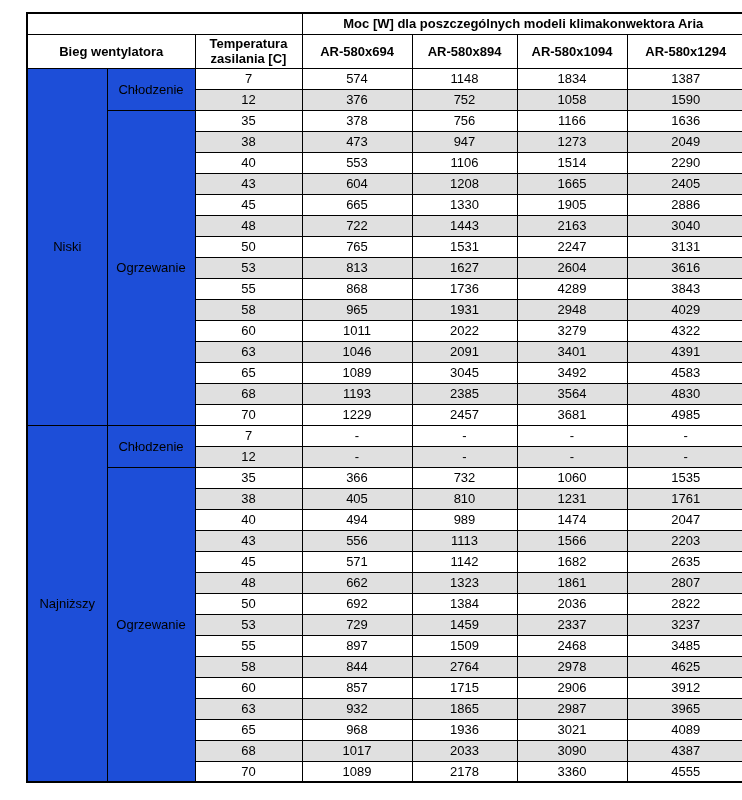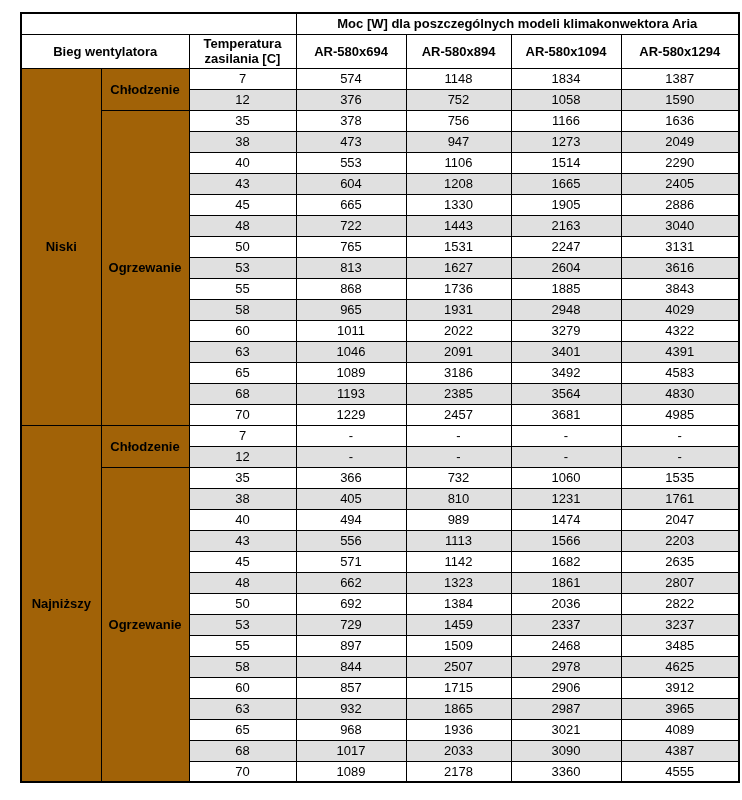--- a/index.html
+++ b/index.html
@@ -10,21 +10,21 @@
   body {
     width: 742px;
     height: 800px;
     font-family: "Liberation Sans", sans-serif;
     color: #000000;
   }
   .page {
     box-sizing: border-box;
     width: 608px;
     height: 800px;
-    padding: 12px 20px;
+    padding: 12px 26px;
     background: #ffffff;
   }
   table.power-table {
     border-collapse: collapse;
     table-layout: fixed;
     width: 718px;
     border: 2px solid #000000;
   }
   .power-table th,
   .power-table td {
@@ -39,23 +39,22 @@
     overflow: hidden;
   }
   .power-table thead th {
     font-weight: bold;
     background: #ffffff;
   }
   .power-table thead tr.header-row-2 th {
     height: 34px;
   }
   .power-table td.merge-cell {
-    background: #a16207;
+    background: #1d4ed8;
     font-size: 13px;
-    font-weight: bold;
   }
   .power-table td.data-cell {
     background: #ffffff;
   }
   .power-table td.data-cell.shaded {
     background: var(--shade, #e0e0e0);
   }
 </style>
 </head>
 <body>
@@ -156,21 +155,21 @@
           <td class="data-cell shaded">53</td>
           <td class="data-cell shaded">813</td>
           <td class="data-cell shaded">1627</td>
           <td class="data-cell shaded">2604</td>
           <td class="data-cell shaded">3616</td>
         </tr>
         <tr>
           <td class="data-cell">55</td>
           <td class="data-cell">868</td>
           <td class="data-cell">1736</td>
-          <td class="data-cell">1885</td>
+          <td class="data-cell">4289</td>
           <td class="data-cell">3843</td>
         </tr>
         <tr>
           <td class="data-cell shaded">58</td>
           <td class="data-cell shaded">965</td>
           <td class="data-cell shaded">1931</td>
           <td class="data-cell shaded">2948</td>
           <td class="data-cell shaded">4029</td>
         </tr>
         <tr>
@@ -183,21 +182,21 @@
         <tr>
           <td class="data-cell shaded">63</td>
           <td class="data-cell shaded">1046</td>
           <td class="data-cell shaded">2091</td>
           <td class="data-cell shaded">3401</td>
           <td class="data-cell shaded">4391</td>
         </tr>
         <tr>
           <td class="data-cell">65</td>
           <td class="data-cell">1089</td>
-          <td class="data-cell">3186</td>
+          <td class="data-cell">3045</td>
           <td class="data-cell">3492</td>
           <td class="data-cell">4583</td>
         </tr>
         <tr>
           <td class="data-cell shaded">68</td>
           <td class="data-cell shaded">1193</td>
           <td class="data-cell shaded">2385</td>
           <td class="data-cell shaded">3564</td>
           <td class="data-cell shaded">4830</td>
         </tr>
@@ -284,21 +283,21 @@
         <tr>
           <td class="data-cell">55</td>
           <td class="data-cell">897</td>
           <td class="data-cell">1509</td>
           <td class="data-cell">2468</td>
           <td class="data-cell">3485</td>
         </tr>
         <tr>
           <td class="data-cell shaded">58</td>
           <td class="data-cell shaded">844</td>
-          <td class="data-cell shaded">2507</td>
+          <td class="data-cell shaded">2764</td>
           <td class="data-cell shaded">2978</td>
           <td class="data-cell shaded">4625</td>
         </tr>
         <tr>
           <td class="data-cell">60</td>
           <td class="data-cell">857</td>
           <td class="data-cell">1715</td>
           <td class="data-cell">2906</td>
           <td class="data-cell">3912</td>
         </tr>

